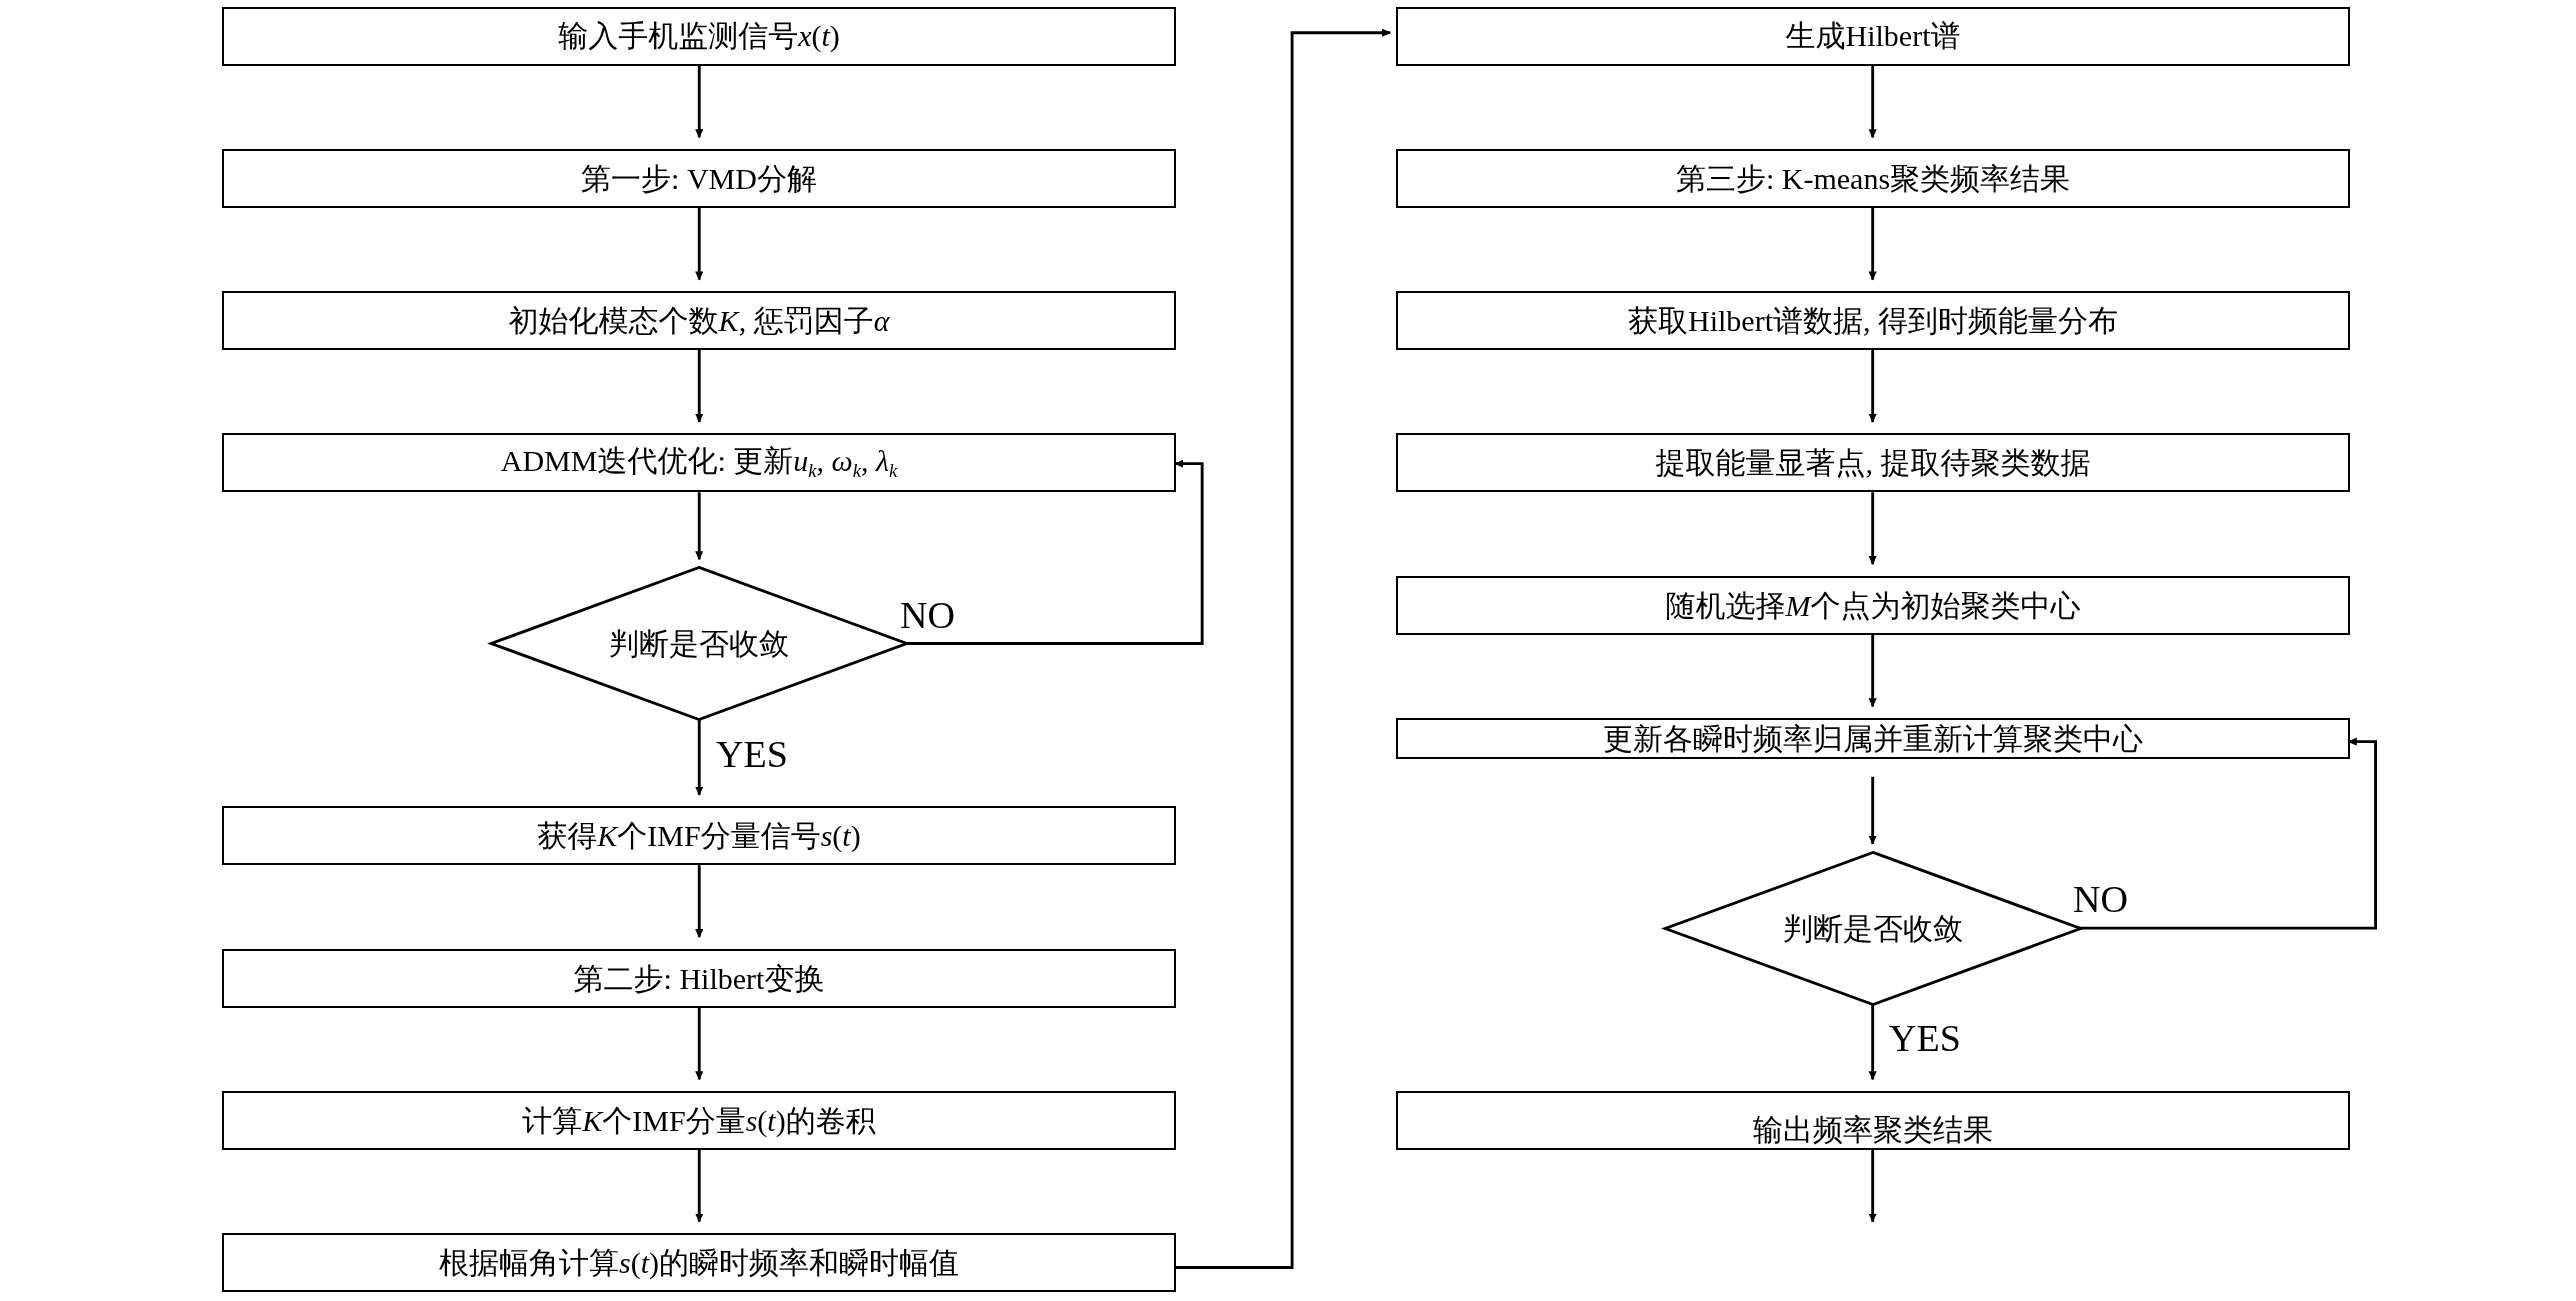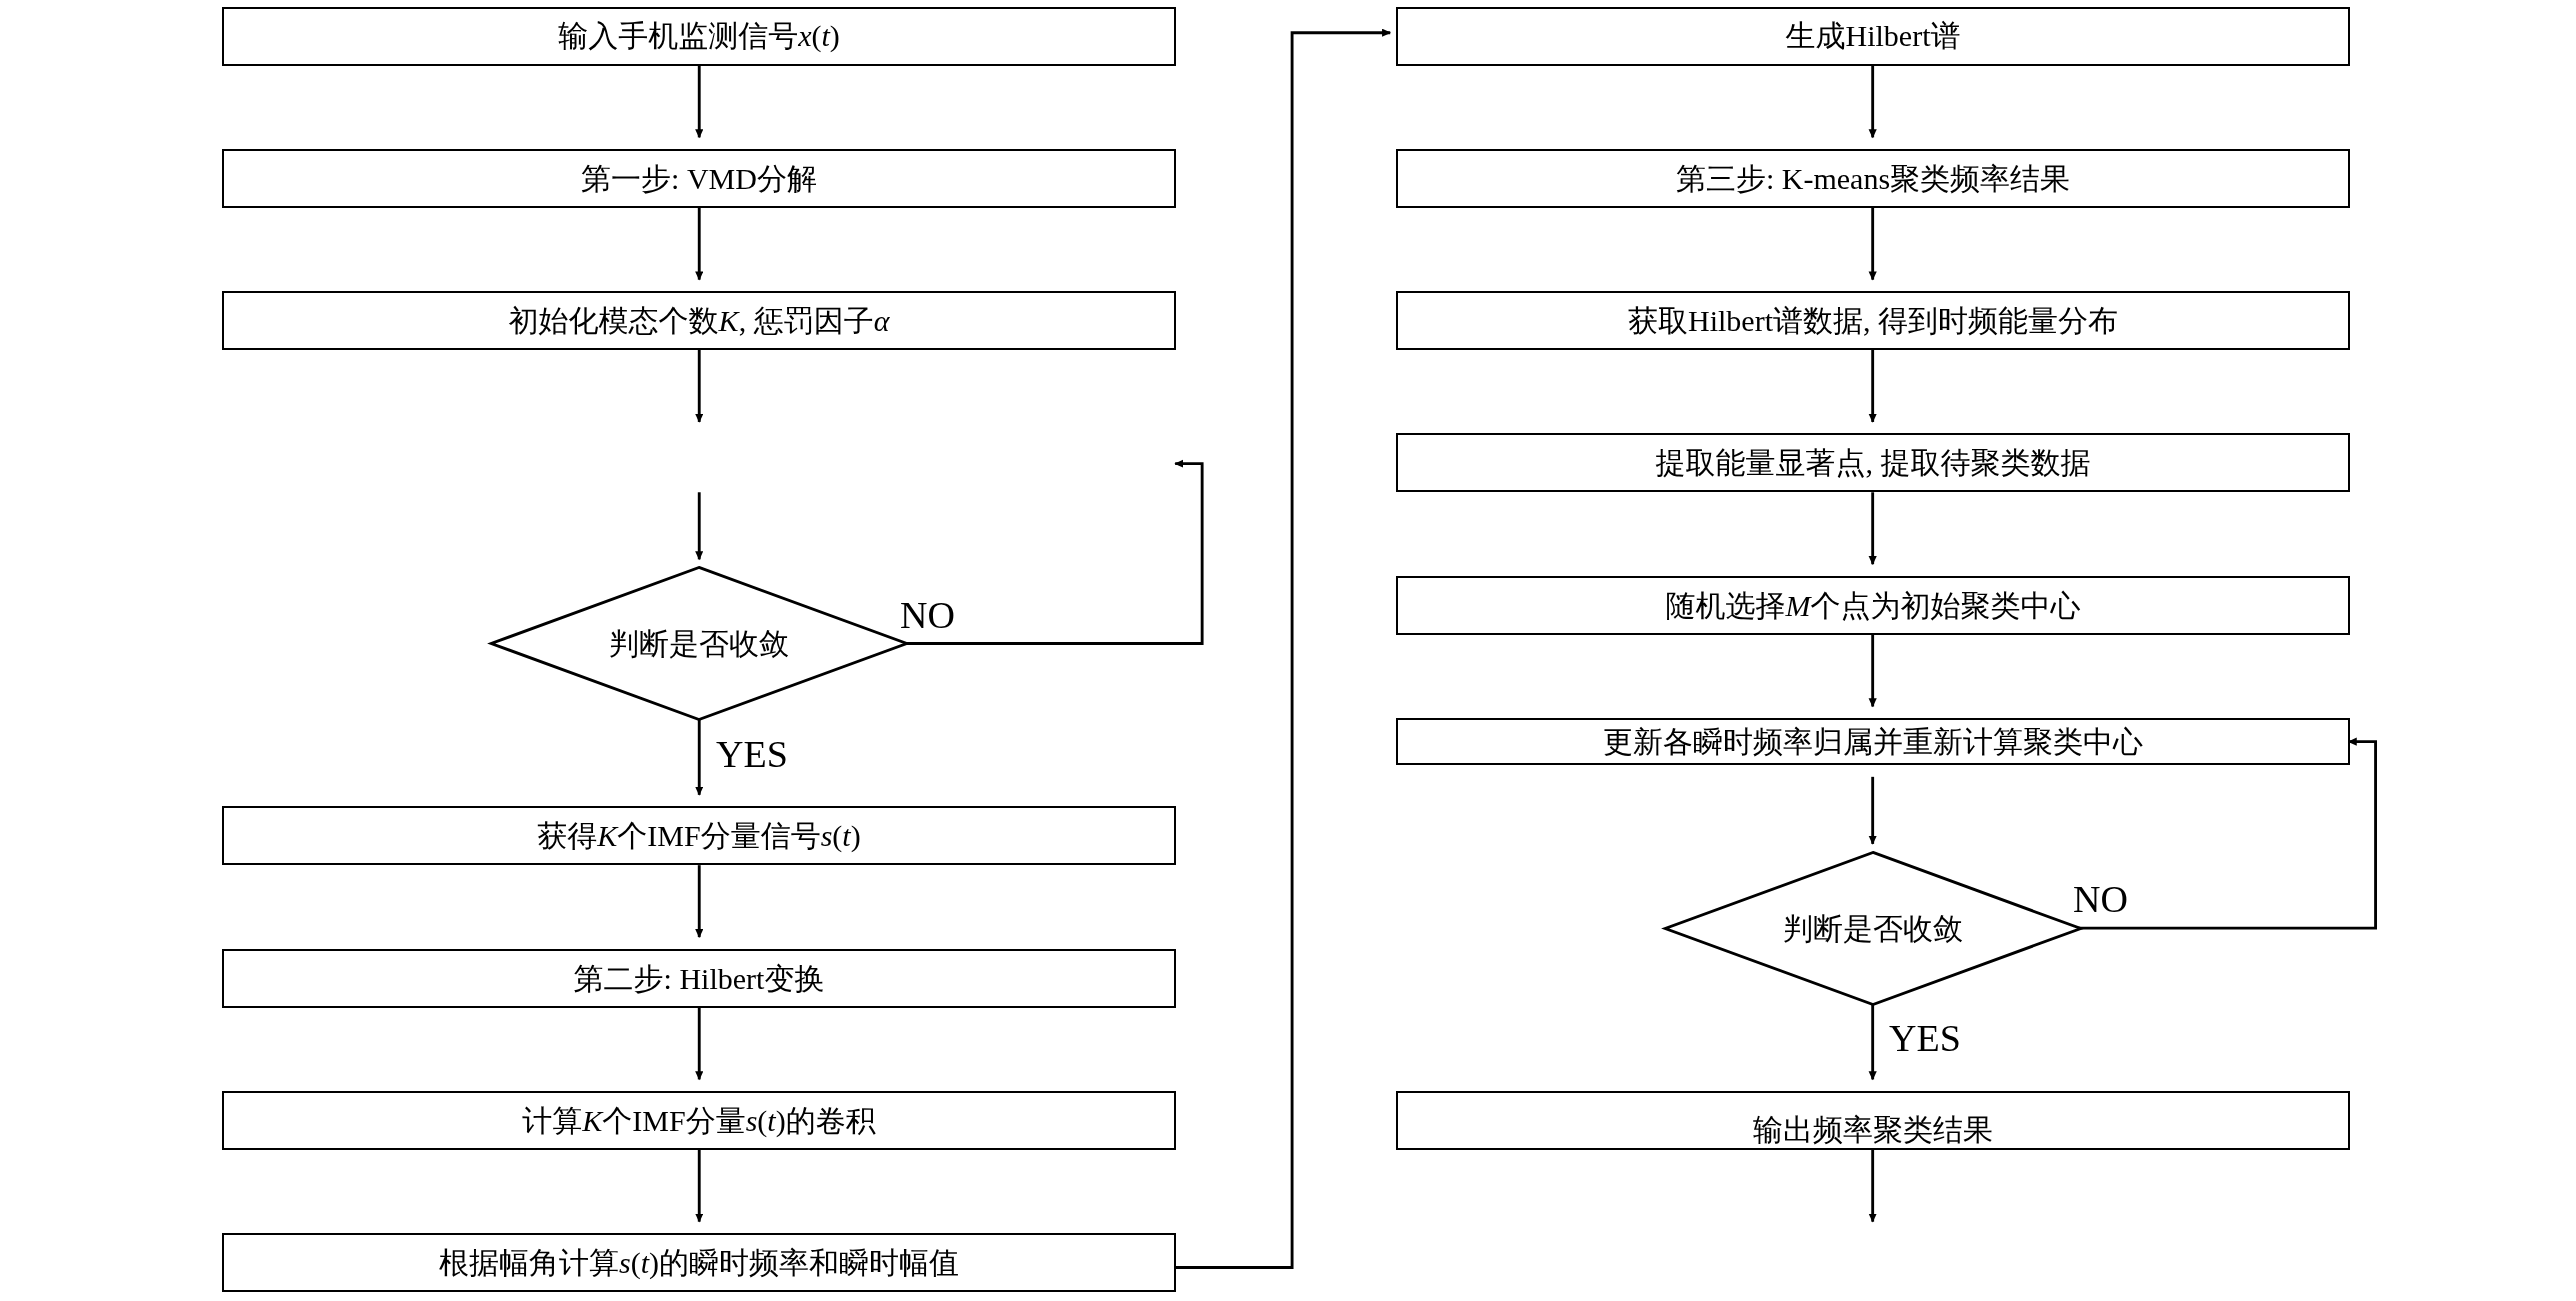--- a/index.html
+++ b/index.html
@@ -120,20 +120,23 @@
   </div>
 
   <div class="box" style="left:222px; top:149px; width:954px; height:59px;">
     <span>第一步: VMD分解</span>
   </div>
 
   <div class="box" style="left:222px; top:291px; width:954px; height:59px;">
     <span>初始化模态个数<span class="it">K</span>, 惩罚因子<span class="it">α</span></span>
   </div>
 
+  <div class="box" style="left:222px; top:433px; width:954px; height:59px;">
+    <span>ADMM迭代优化: 更新<span class="it">u</span><span class="it sub">k</span>, <span class="it">ω</span><span class="it sub">k</span>, <span class="it">λ</span><span class="it sub">k</span></span>
+  </div>
 
   <div class="diamond-wrap" style="left:488px; top:564px; width:422px; height:159px;">
     <svg width="422" height="159" viewBox="0 0 516 194">
       <polygon points="258,4 512,97 258,190 4,97" fill="#ffffff" stroke="#000000" stroke-width="3.5"></polygon>
     </svg>
     <div class="diamond-label">
       <span>判断是</span>
       <span>否收敛</span>
     </div>
   </div>
@@ -170,21 +173,21 @@
   </div>
 
   <div class="box" style="left:1396px; top:433px; width:954px; height:59px;">
     <span>提取能量显著点, 提取待聚类数据</span>
   </div>
 
   <div class="box" style="left:1396px; top:576px; width:954px; height:59px;">
     <span>随机选择<span class="it">M</span>个点为初始聚类中心</span>
   </div>
 
-  <div class="box" style="left:1396px; top:718px; width:954px; height:47px;">
+  <div class="box" style="left:1396px; top:718px; width:954px; height:41px;">
     <span>更新各瞬时频率归属并重新计算聚类中心</span>
   </div>
 
   <div class="diamond-wrap" style="left:1662px; top:849px; width:422px; height:159px;">
     <svg width="422" height="159" viewBox="0 0 516 194">
       <polygon points="258,4 512,97 258,190 4,97" fill="#ffffff" stroke="#000000" stroke-width="3.5"></polygon>
     </svg>
     <div class="diamond-label">
       <span>判断是</span>
       <span>否收敛</span>

